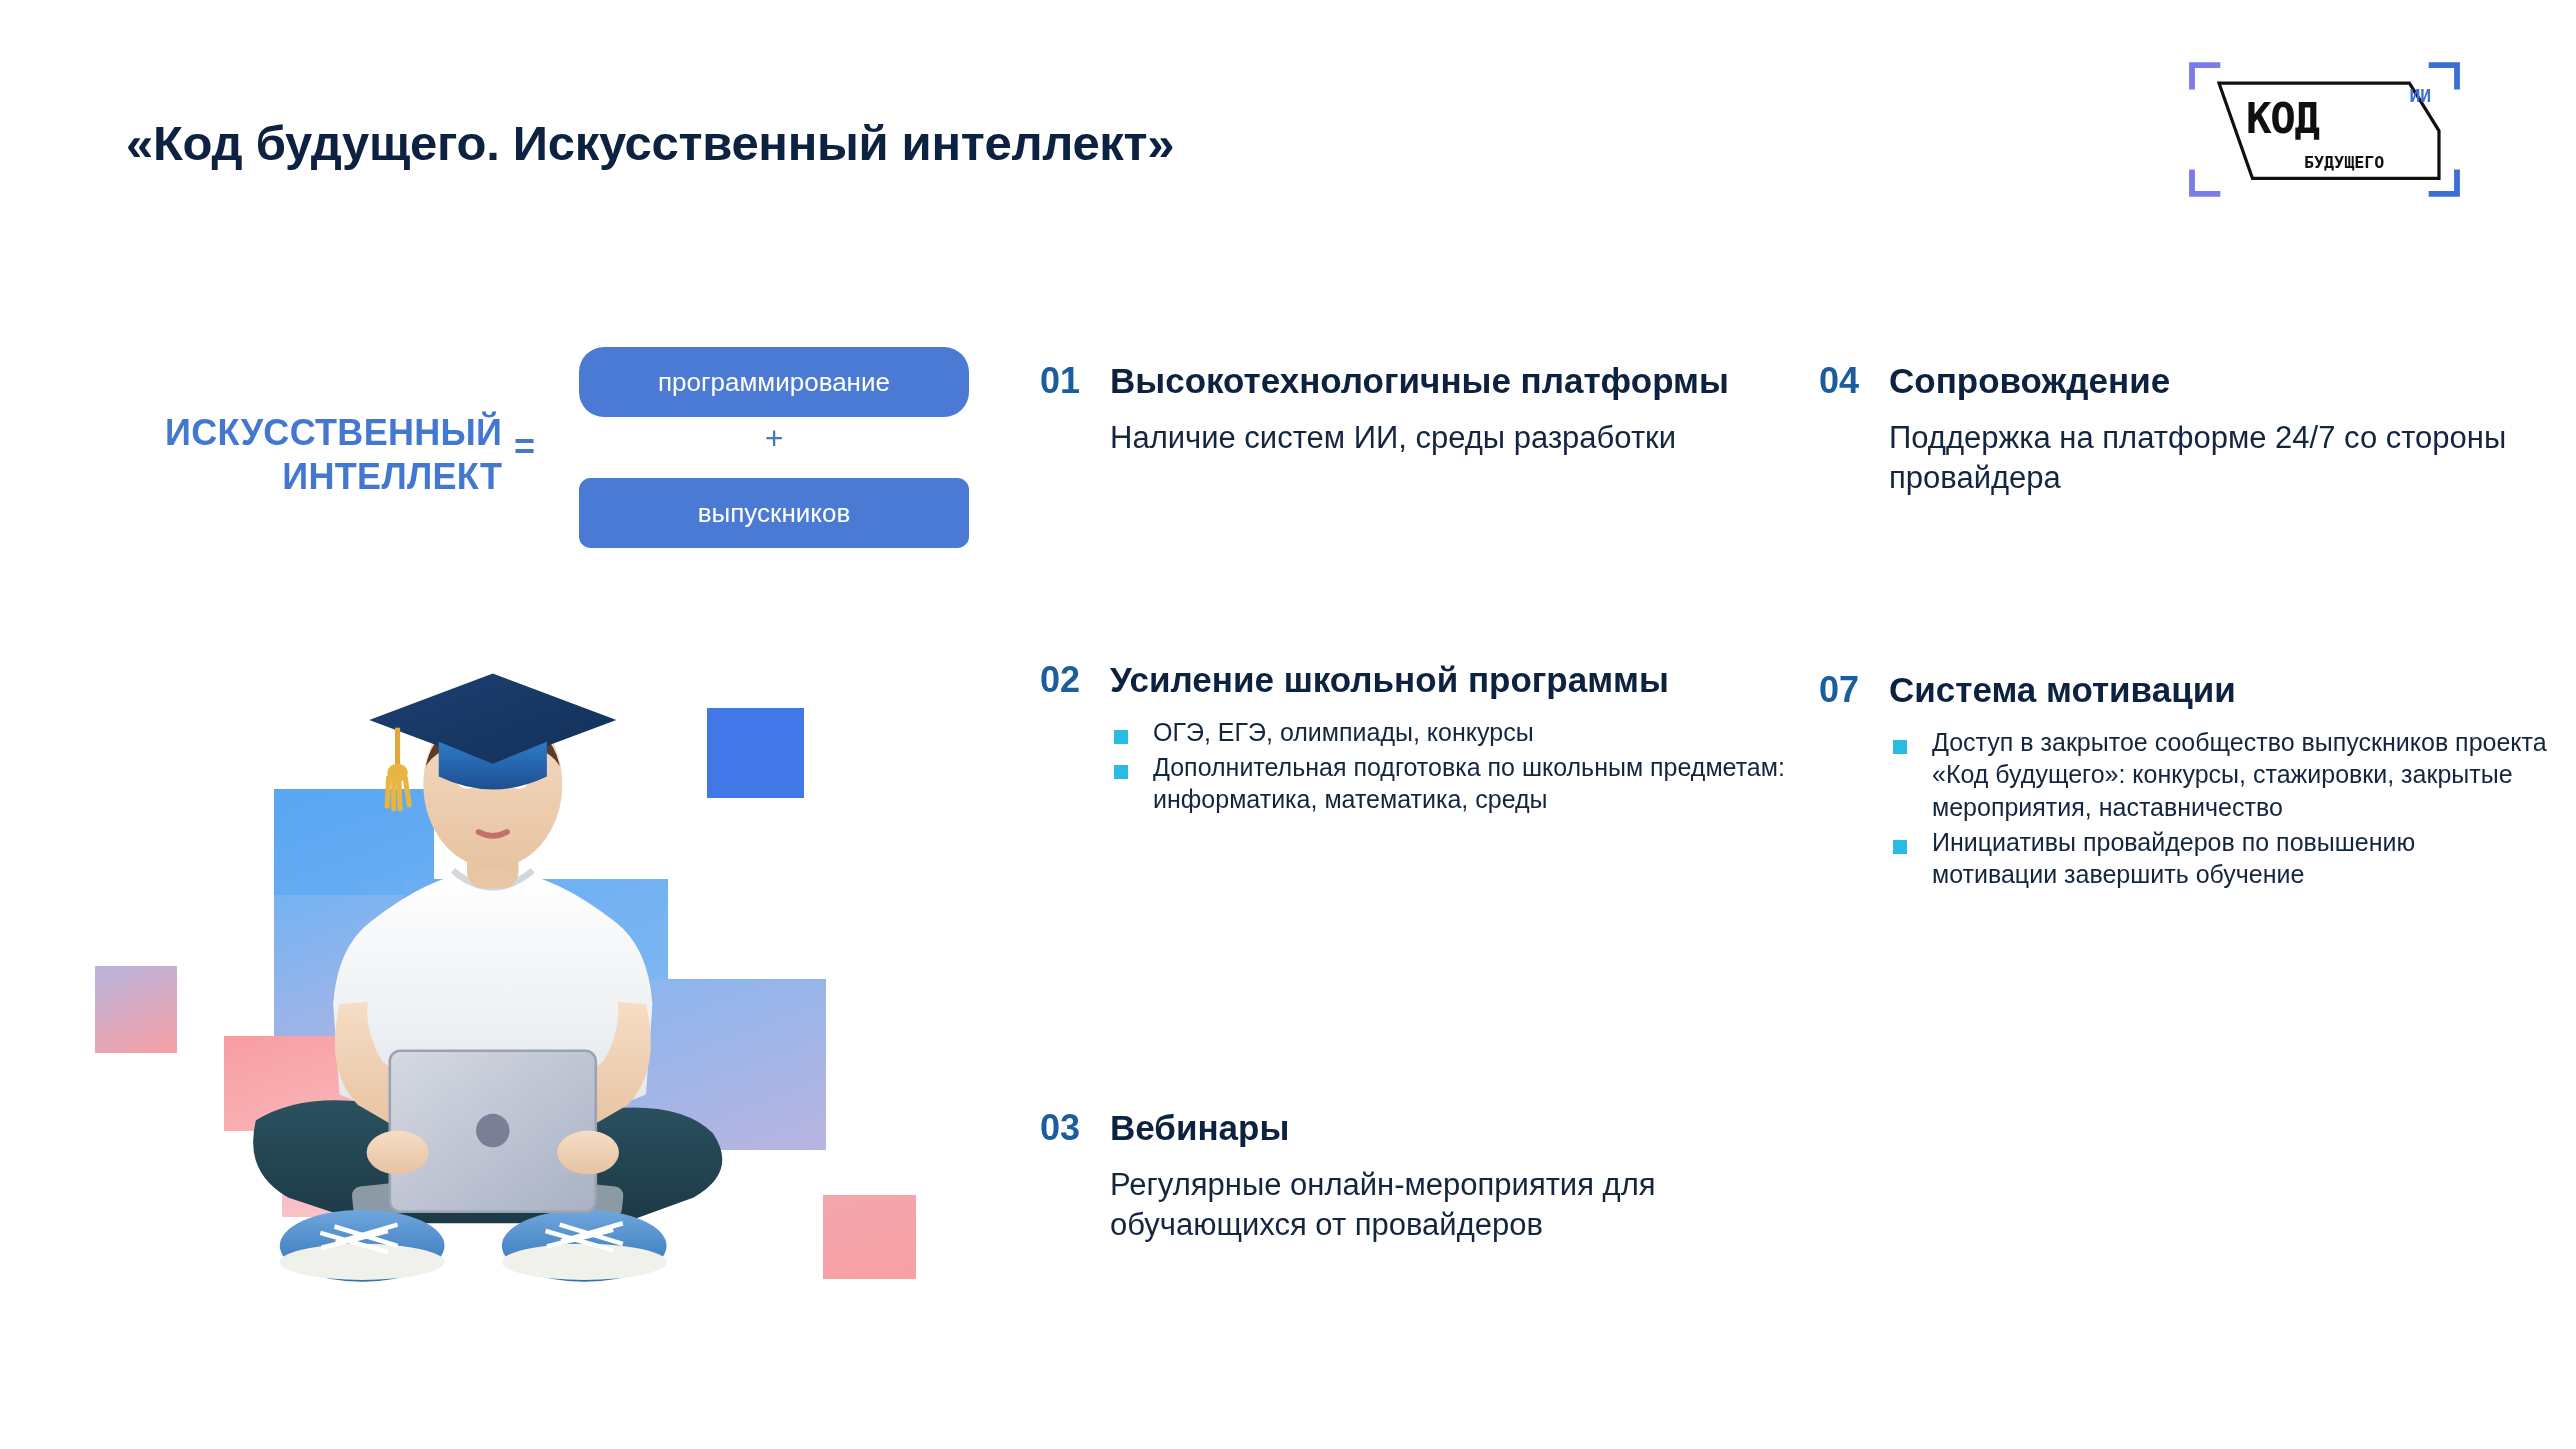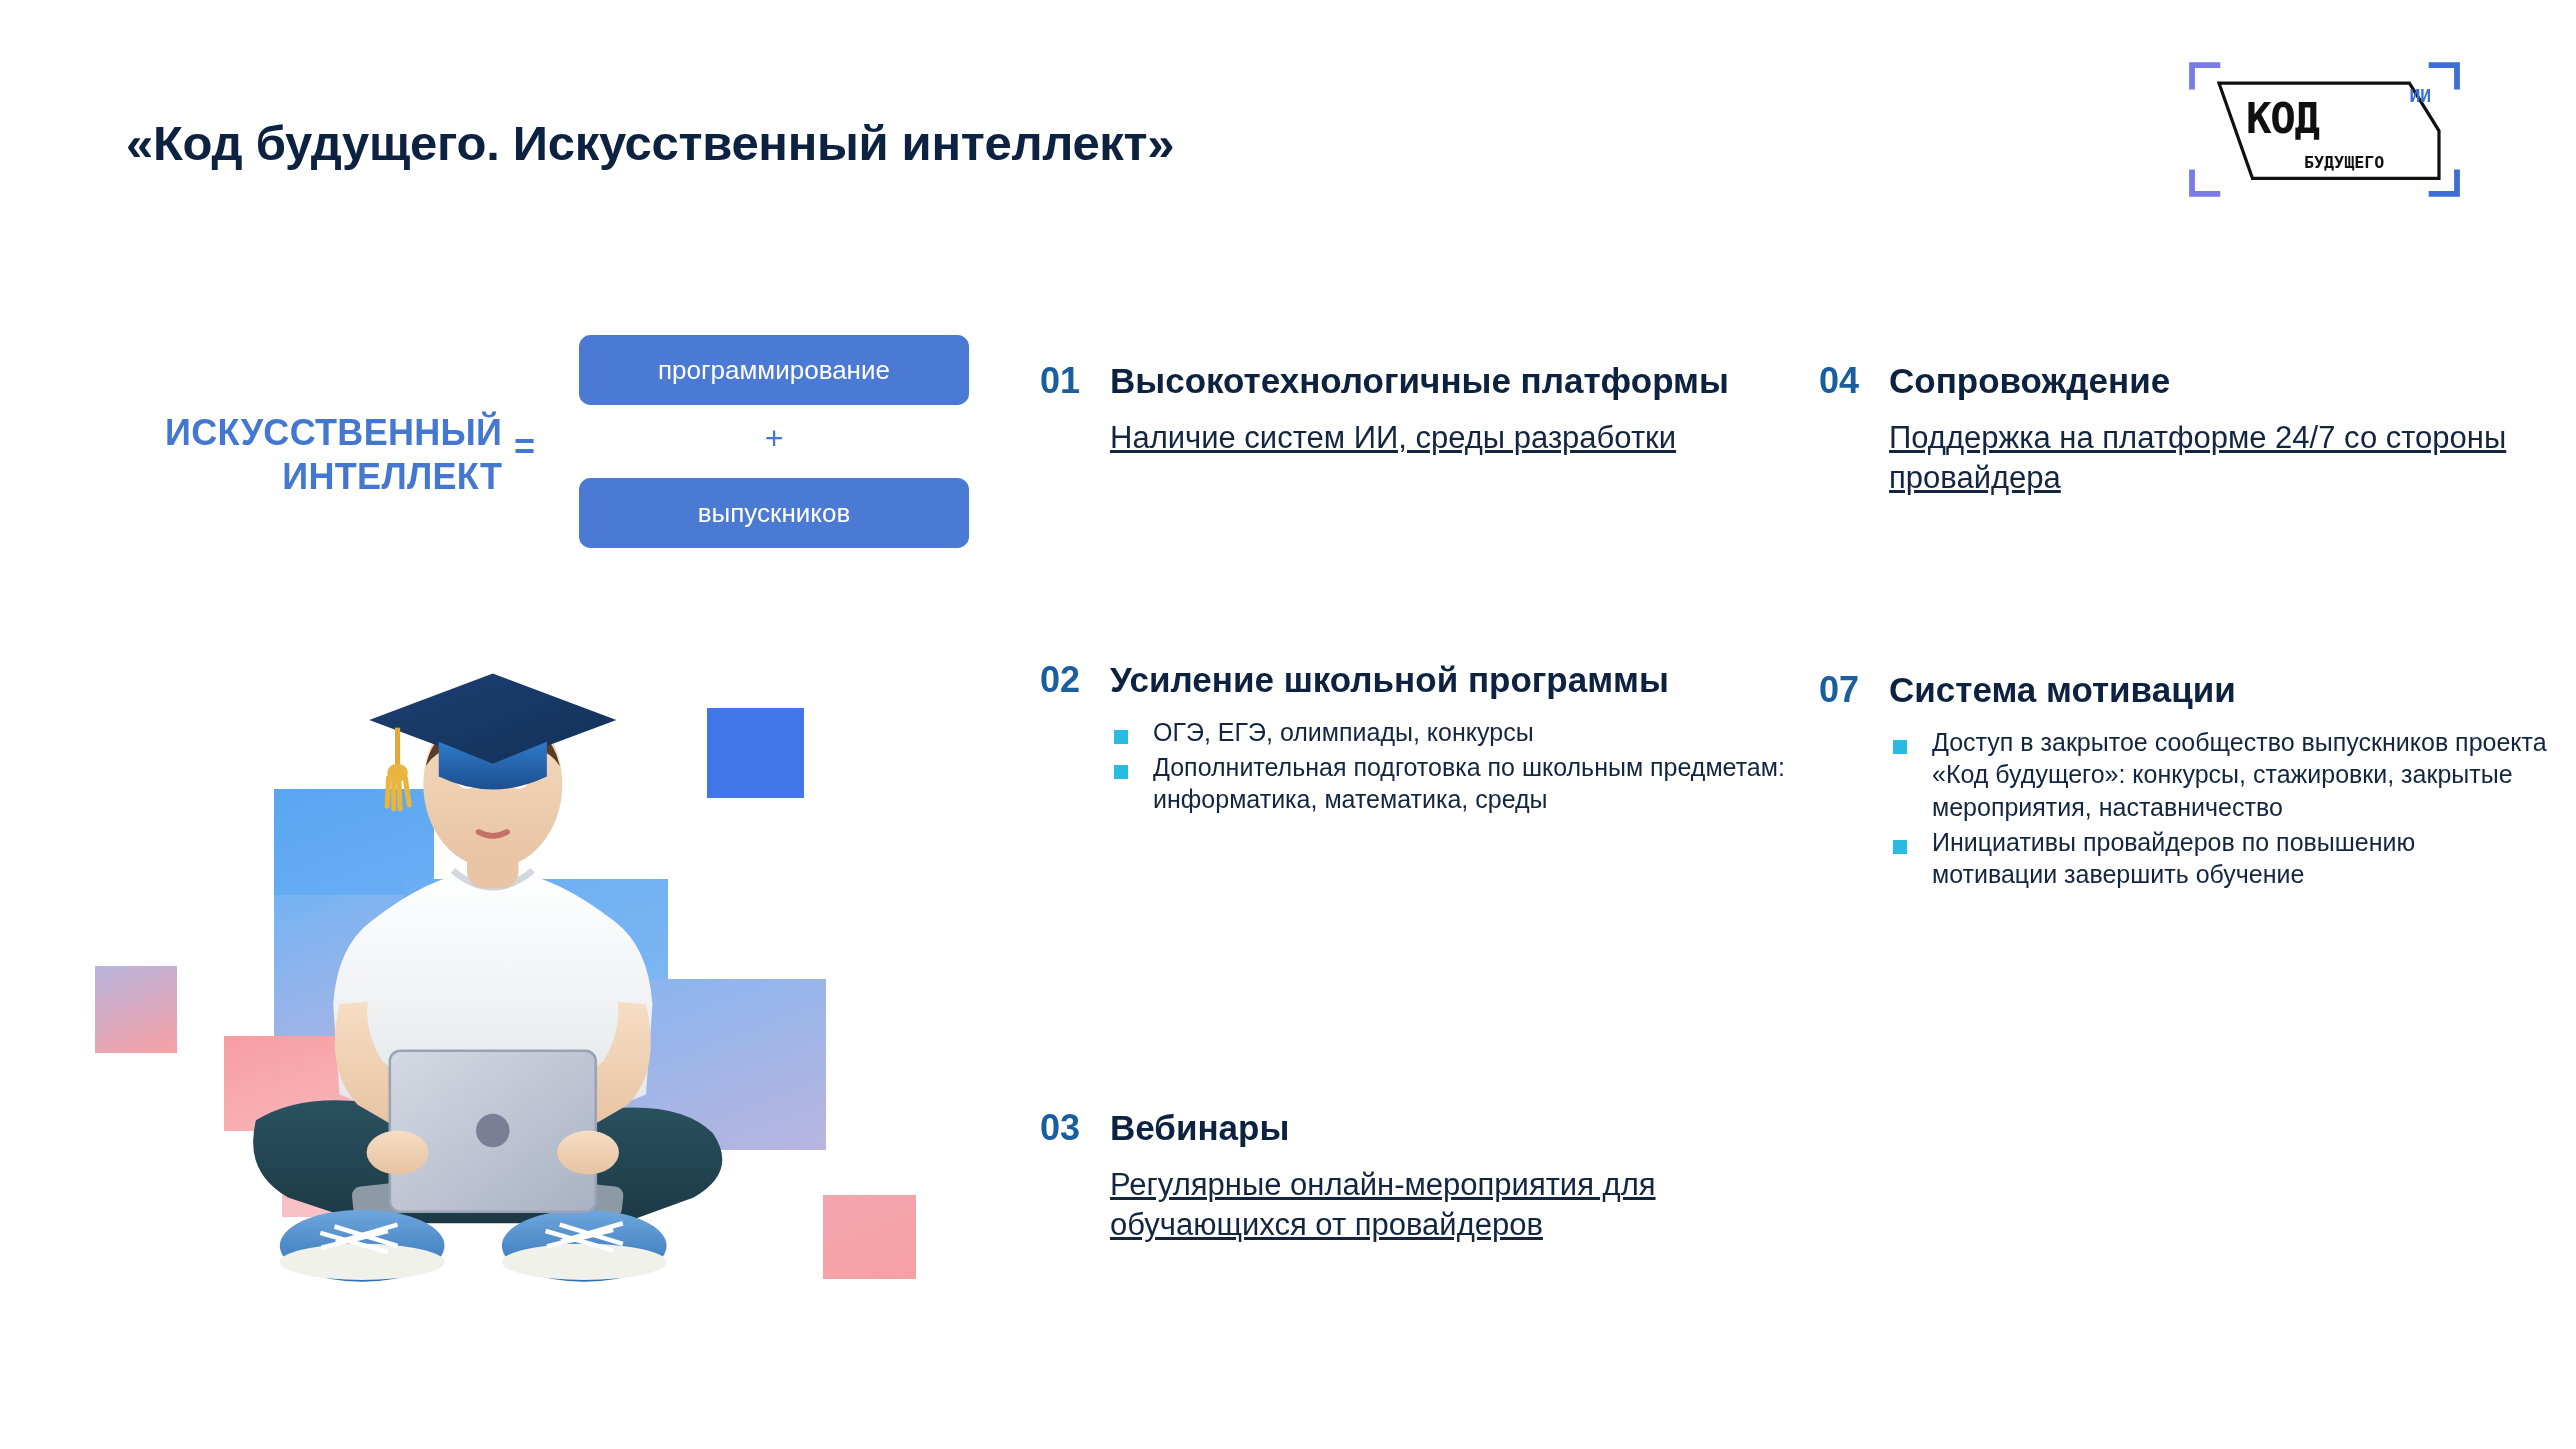--- a/index.html
+++ b/index.html
@@ -74,21 +74,21 @@
     height: 70px;
     background: #4a7ad3;
     border-radius: 11.6px;
     color: #ffffff;
     font-size: 26px;
     display: flex;
     align-items: center;
     justify-content: center;
     text-align: center;
   }
-  #pill-programming { top: 0px; }
+  #pill-programming { top: 12px; border-radius: 25px; }
   #pill-math { top: 143px; }
   #plus-sign {
     position: absolute;
     left: 457px;
     top: 77px;
     width: 390px;
     text-align: center;
     font-size: 32px;
     color: #4477d0;
     font-weight: 500;
@@ -123,21 +123,21 @@
     line-height: 1.13;
     flex: 1 1 auto;
   }
   .feature-body {
     margin-left: 70px;
     font-size: 31px;
     line-height: 1.30;
     color: #13253f;
     font-weight: 400;
   }
-  .feature-body.spaced { margin-top: 16.7px; text-decoration: underline; }
+  .feature-body.spaced { margin-top: 16.7px; }
   ul.bullets {
     list-style: none;
     margin: 15.5px 0 0 0;
     padding: 0;
   }
   ul.bullets li {
     position: relative;
     padding-left: 43px;
     margin-bottom: 2.6px;
     font-size: 25px;

